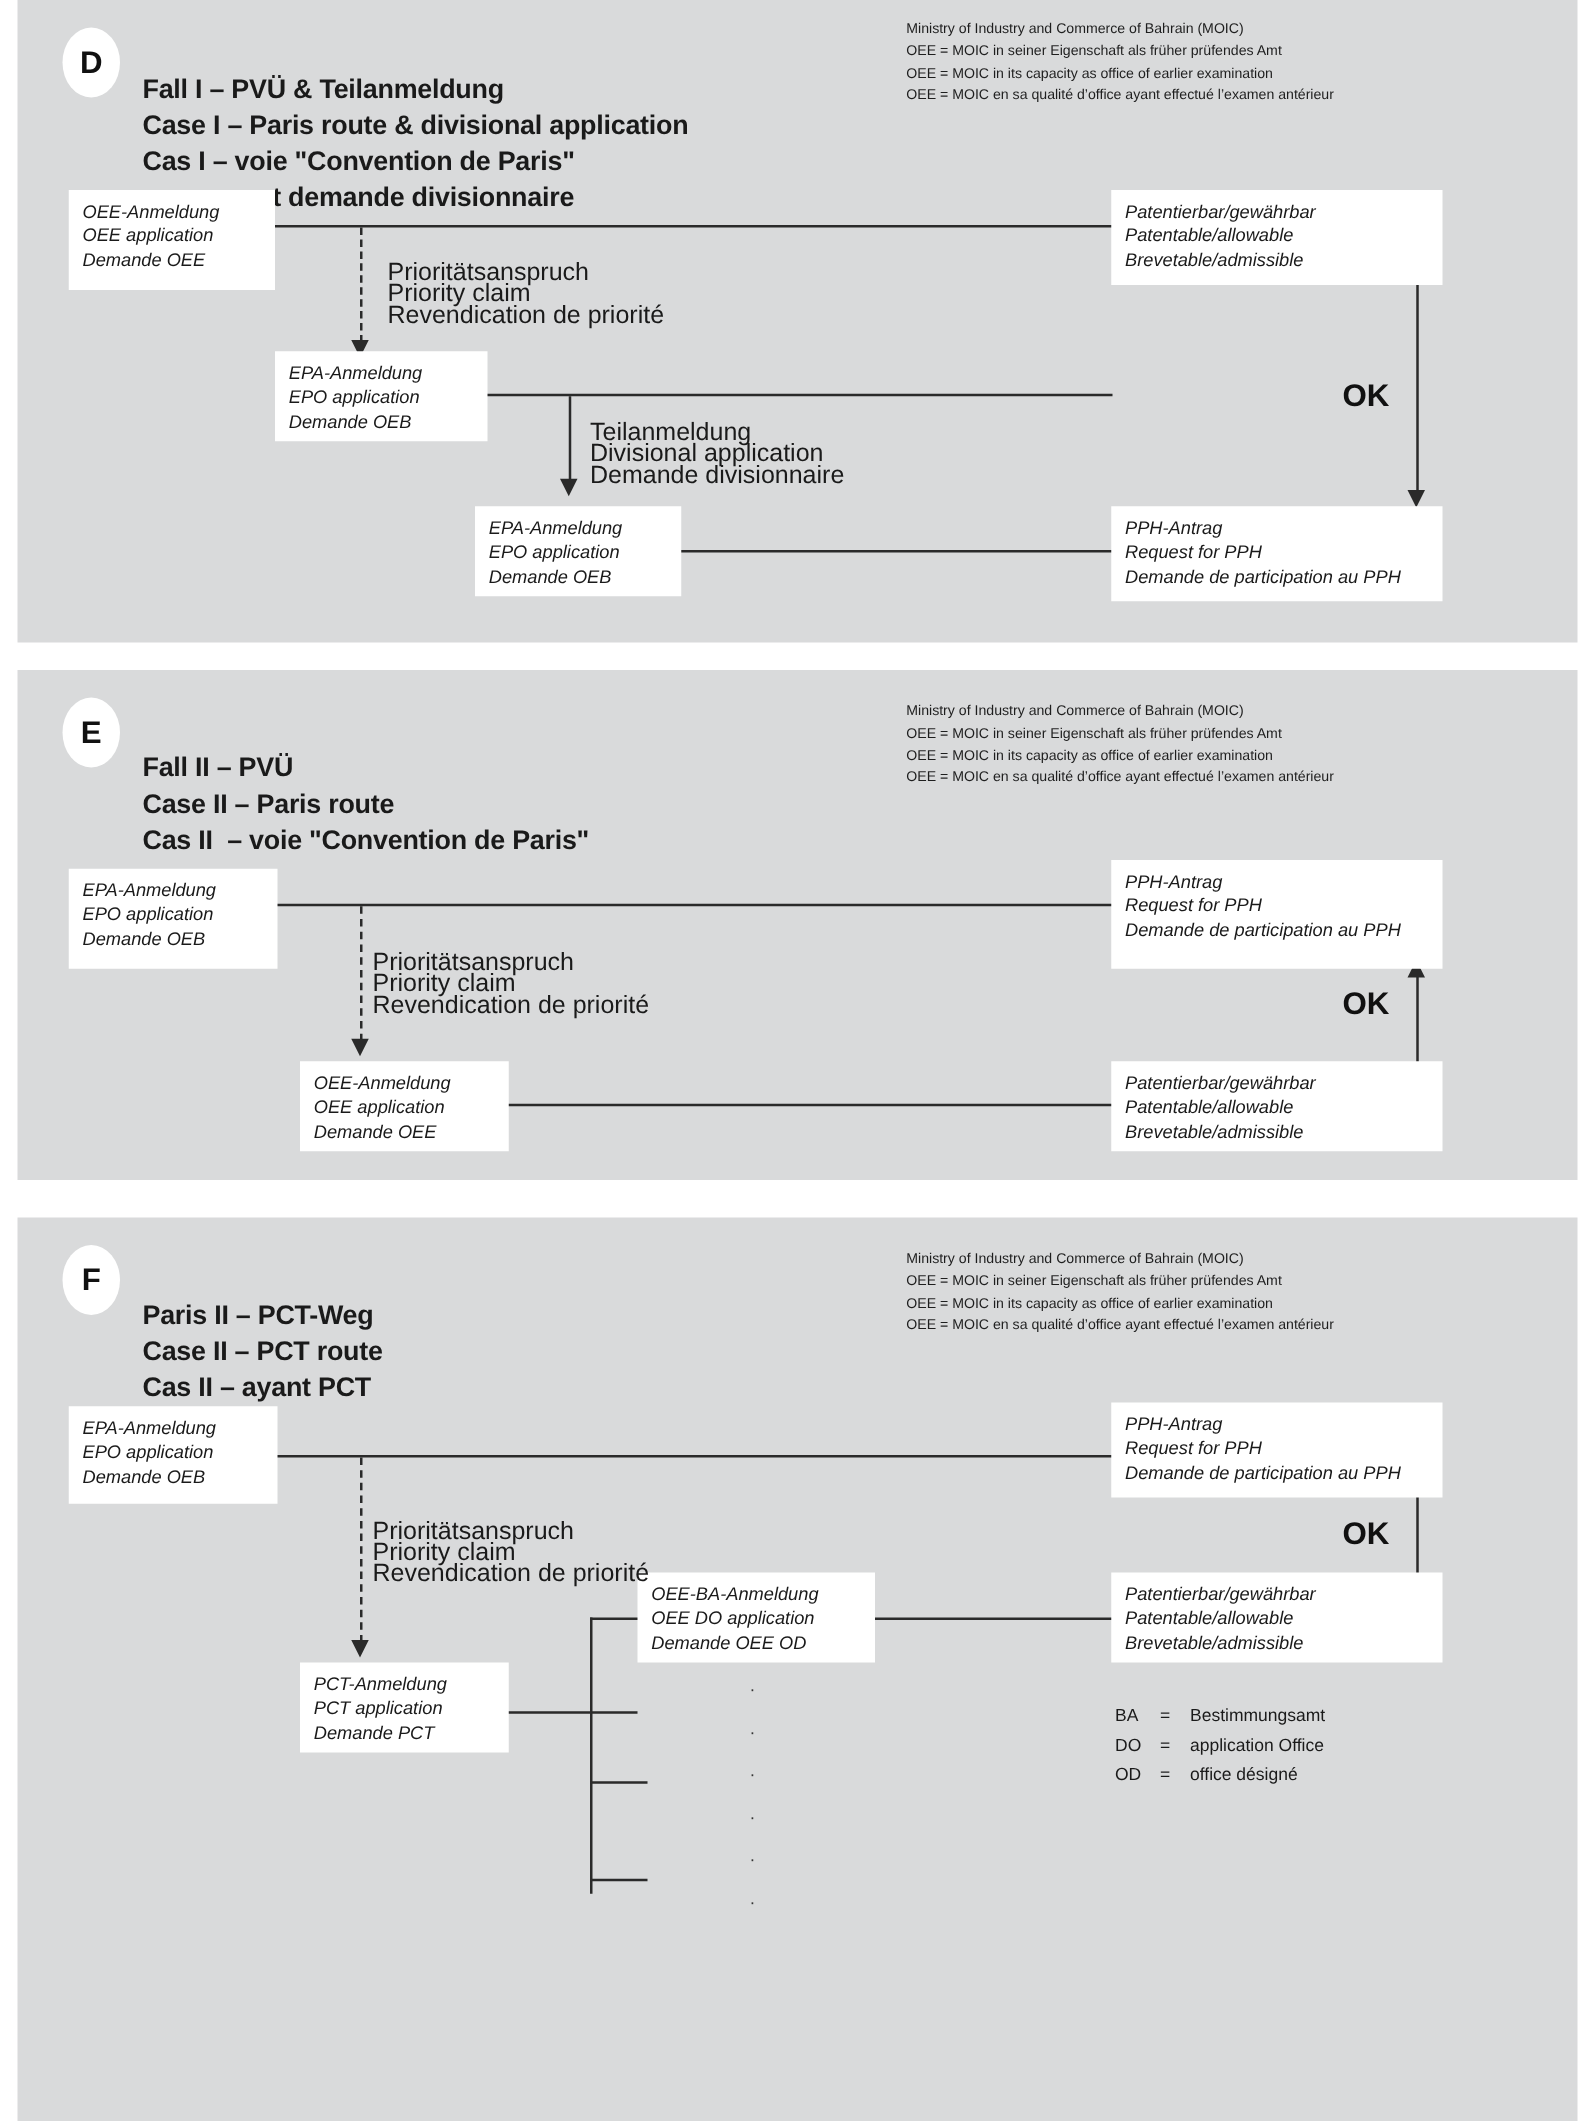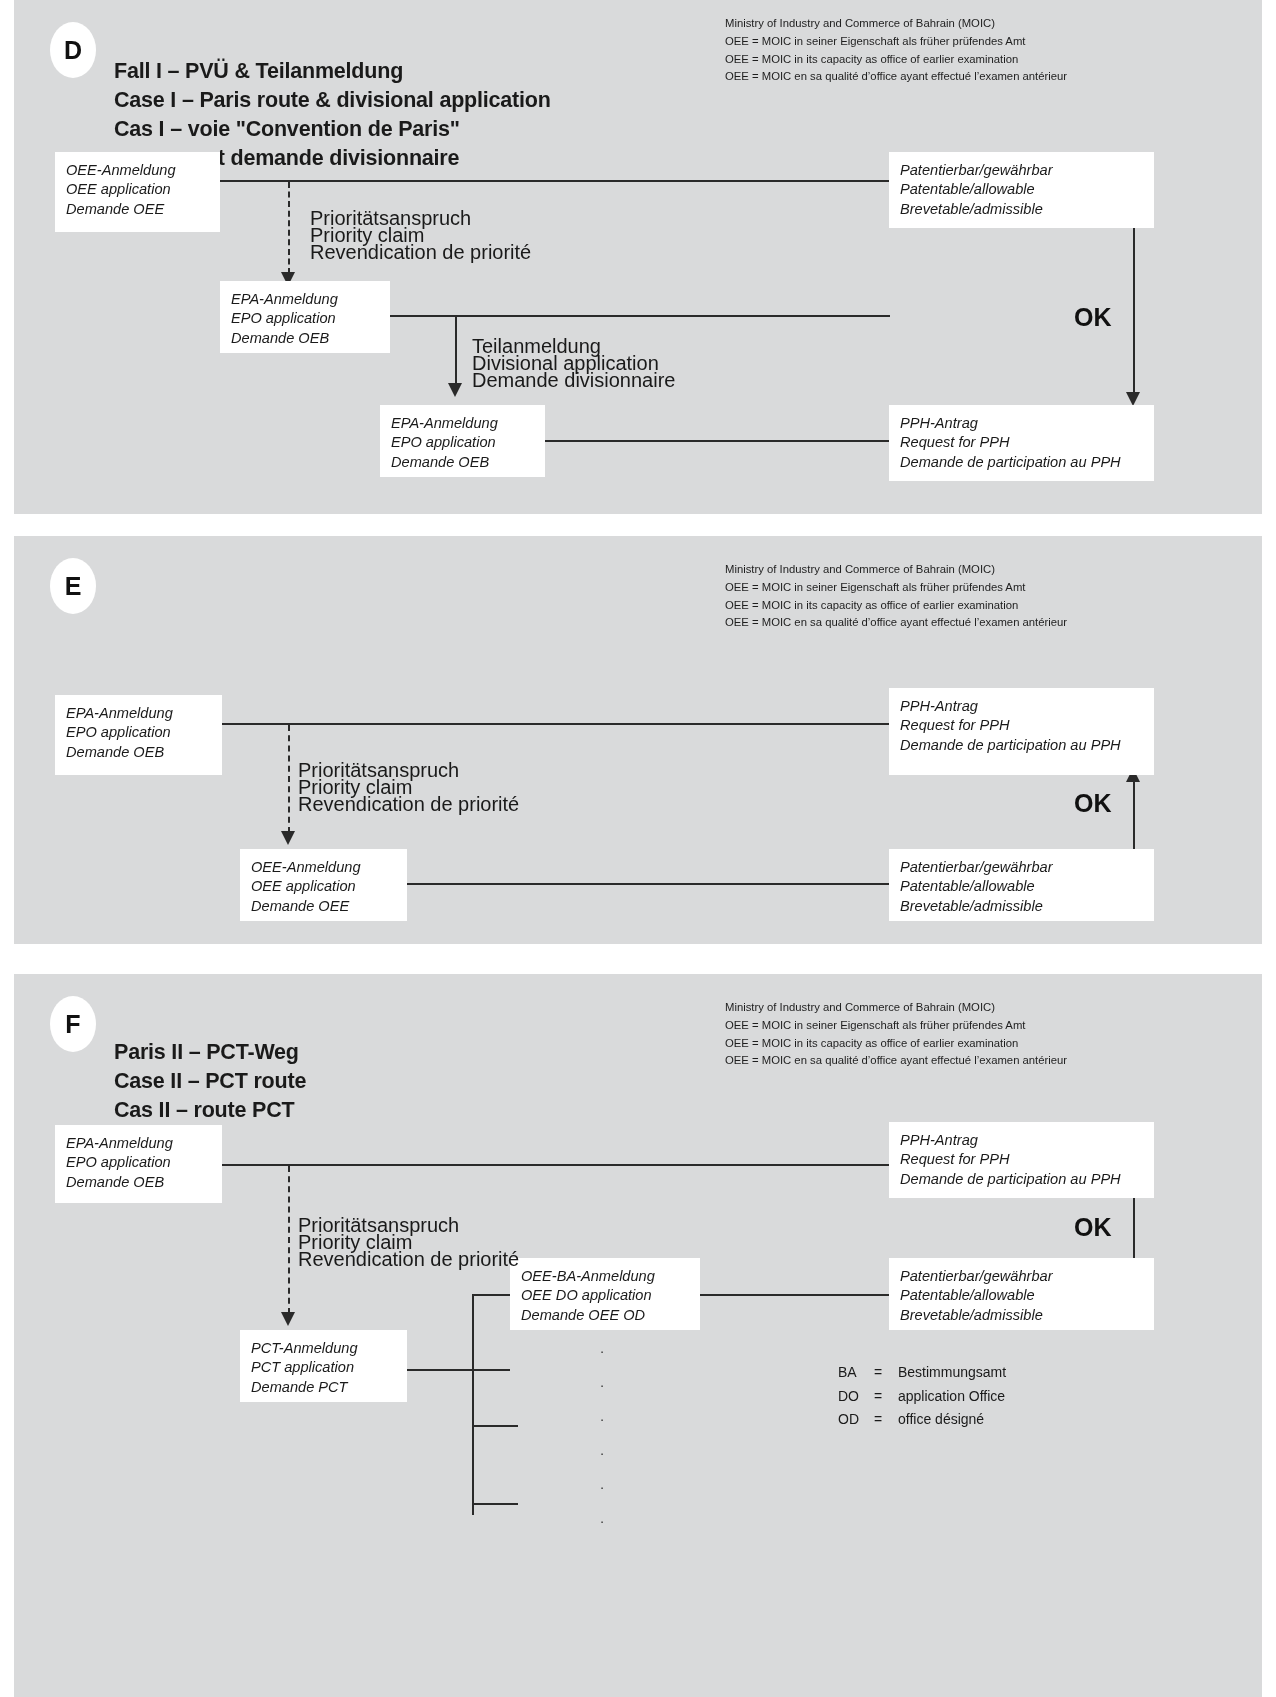--- a/index.html
+++ b/index.html
@@ -119,20 +119,25 @@
     <div>Teilanmeldung</div>
     <div>Divisional application</div>
     <div>Demande divisionnaire</div>
   </div>
 </section>
 
 <section class="panel" id="panel-E">
 
   <div class="badge" style="left:36px;top:22px;">E</div>
 
+  <div class="titles" style="left:100px;top:23px;">
+    <div class="tl">Fall II – PVÜ</div>
+    <div class="tl">Case II – Paris route</div>
+    <div class="tl">Cas II  – voie "Convention de Paris"</div>
+  </div>
 
   <div class="legend" style="left:711px;top:25px;">
     <div>Ministry of Industry and Commerce of Bahrain (MOIC)</div>
     <div>OEE = MOIC in seiner Eigenschaft als früher prüfendes Amt</div>
     <div>OEE = MOIC in its capacity as office of earlier examination</div>
     <div>OEE = MOIC en sa qualité d’office ayant effectué l’examen antérieur</div>
   </div>
 
   <div class="hline" style="left:196px;top:187px;width:680px;"></div>
   <div class="dashline" style="left:274px;top:189px;height:108px;"></div>
@@ -174,21 +179,21 @@
   </div>
 </section>
 
 <section class="panel" id="panel-F">
 
   <div class="badge" style="left:36px;top:22px;">F</div>
 
   <div class="titles" style="left:100px;top:23px;">
     <div class="tl">Paris II – PCT-Weg</div>
     <div class="tl">Case II – PCT route</div>
-    <div class="tl">Cas II – route PCT</div>
+    <div class="tl">Cas II – ayant PCT</div>
   </div>
 
   <div class="legend" style="left:711px;top:25px;">
     <div>Ministry of Industry and Commerce of Bahrain (MOIC)</div>
     <div>OEE = MOIC in seiner Eigenschaft als früher prüfendes Amt</div>
     <div>OEE = MOIC in its capacity as office of earlier examination</div>
     <div>OEE = MOIC en sa qualité d’office ayant effectué l’examen antérieur</div>
   </div>
 
   <div class="hline" style="left:196px;top:190px;width:680px;"></div>
@@ -246,21 +251,21 @@
 
   <div class="dots" style="left:570px;top:360px;width:36px;" id="dots-F">
       <div>·</div>
       <div>·</div>
       <div>·</div>
       <div>·</div>
       <div>·</div>
       <div>·</div>
     </div>
 
-  <table class="abbr" style="left:822px;top:386px;">
+  <table class="abbr" style="left:876px;top:386px;">
     <tbody id="abbr-body">
         <tr>
           <td class="k">BA</td>
           <td class="e">=</td>
           <td>Bestimmungsamt</td>
         </tr>
         <tr>
           <td class="k">DO</td>
           <td class="e">=</td>
           <td>application Office</td>

